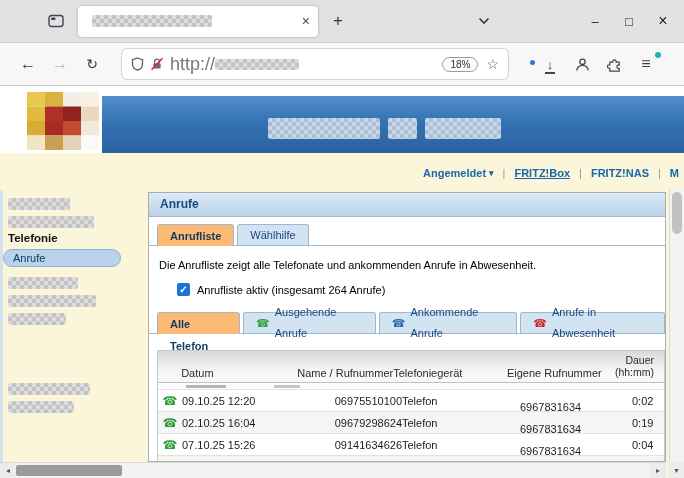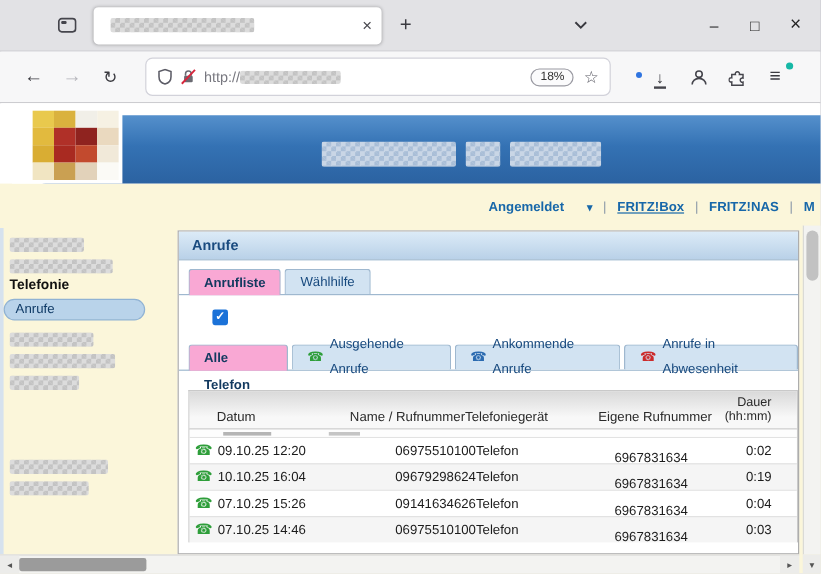--- a/index.html
+++ b/index.html
@@ -35,21 +35,21 @@
 
   
   .navbar{position:absolute;top:43px;left:0;right:0;height:43px;background:#f7f7f8;
     display:flex;align-items:center;padding-left:12px;border-bottom:1px solid #ccccd0;box-sizing:border-box;}
   .back{font-size:16px;}
   .fwd{font-size:16px;color:#b4b4ba;}
   .reload{font-size:14px;}
   .urlbar{margin-left:14px;width:386px;height:30px;background:#fff;border-radius:5px;
     box-shadow:0 0 0 1px #d2d2da;display:flex;align-items:center;padding:0 9px;box-sizing:border-box;}
   .ubicon{display:flex;align-items:center;margin-right:6px;}
-  .scheme{font-size:12px;color:#77777f;margin-right:0;}
+  .scheme{font-size:18px;color:#77777f;margin-right:0;}
   .urlred{width:84px;height:11px;border-radius:2px;}
   .zoom{font-size:10px;color:#333;border:1px solid #9a9aa2;border-radius:8px;padding:1px 7px;background:#fbfbfc;}
   .star{margin-left:8px;font-size:14px;color:#5a5a64;}
   .dl{margin-left:26px;}
   .dlarrow{position:relative;font-size:13px;font-weight:bold;line-height:1;}
   .dlarrow::after{content:"";position:absolute;left:-2px;right:-2px;bottom:-3px;height:2px;background:#45454c;}
   .dldot{position:absolute;left:-4px;top:11px;width:5px;height:5px;border-radius:50%;background:#2f74e0;}
   .menuglyph{font-size:16px;line-height:1;}
   .notifdot{position:absolute;top:3px;right:1px;width:6px;height:6px;border-radius:50%;background:#17b8a6;}
 
@@ -62,21 +62,21 @@
   .bm{position:absolute;top:22px;height:21px;border-radius:2px;}
   .b1{left:240px;width:112px;}
   .b2{left:360px;width:29px;}
   .b3{left:397px;width:76px;}
 
   .logo{position:absolute;top:3px;left:10px;width:92px;height:64px;background:#fff;
     display:flex;align-items:center;justify-content:flex-end;padding-right:3px;box-sizing:border-box;}
 
   .toplinks{position:absolute;top:79px;right:5px;height:15px;display:flex;align-items:center;gap:9px;
     font-size:11px;font-weight:bold;color:#1767a9;white-space:nowrap;}
-  .tlink{color:#1767a9;display:inline-flex;align-items:center;gap:19px;}
+  .tlink{color:#1767a9;display:inline-flex;align-items:center;gap:3px;}
   .tlink.underline{text-decoration:underline;}
   .caret{font-size:9px;}
   .sep{color:#8a98a8;font-weight:normal;}
 
   
   .sidebar{position:absolute;top:104px;left:0;width:134px;bottom:16px;}
   .sidebar::before{content:"";position:absolute;left:0;top:0;bottom:0;width:3px;background:#d6e2ee;}
   .sm{position:absolute;left:8px;height:12px;border-radius:2px;}
   .s1{top:8px;width:62px;}
   .s2{top:26px;width:86px;}
@@ -91,21 +91,21 @@
     line-height:16px;padding-left:9px;}
 
   
   .panel{position:absolute;left:148px;top:106px;right:18px;bottom:16px;background:#fff;
     border:1px solid #adadad;overflow:hidden;}
   .ph{height:23px;background:linear-gradient(180deg,#dcebf7,#b9d1e8);border-bottom:1px solid #9fb9d0;
     color:#1a4b7f;font-weight:bold;font-size:12px;line-height:23px;padding-left:11px;}
   .tabs{display:flex;gap:3px;padding-left:8px;border-bottom:1px solid #9fb8cf;align-items:flex-end;margin-top:7px;}
   .ftab{height:21px;line-height:21px;padding:0 12px;font-size:11px;color:#17497e;background:#d2e3f2;
     border:1px solid #9fb8cf;border-bottom:none;border-radius:3px 3px 0 0;box-sizing:border-box;}
-  .ftab.active{background:#f9a8d4;font-weight:bold;color:#12395f;margin-bottom:-1px;height:22px;line-height:22px;}
+  .ftab.active{background:#fdba74;font-weight:bold;color:#12395f;margin-bottom:-1px;height:22px;line-height:22px;}
   .icontab{display:inline-flex;align-items:center;gap:5px;}
   .ph-ic{font-size:11px;line-height:1;}
   .ph-ic.green{color:#2e9e3a;}
   .ph-ic.blue{color:#2a6ab0;}
   .ph-ic.red{color:#cc2a2a;}
   .desc{margin:13px 10px 0 10px;font-size:11px;color:#000;}
   .chkrow{margin:12px 0 0 28px;display:flex;align-items:center;gap:7px;}
   .chk{width:13px;height:13px;background:#1b72d8;border-radius:2px;display:inline-block;}
   .chkmark{display:block;color:#fff;font-size:10px;font-weight:bold;line-height:13px;text-align:center;}
   .chklabel{font-size:11px;color:#000;}
@@ -115,21 +115,21 @@
   .calltable{margin:16px 0 0 8px;border:1px solid #c9c9c9;border-bottom:none;}
   .trow{display:flex;align-items:center;height:21px;font-size:11px;color:#1c1c1c;}
   .thead{height:32px;background:linear-gradient(180deg,#d9d9d9,#f8f8f8 70%);
     border-bottom:1px solid #c0c0c0;align-items:flex-end;padding-bottom:3px;box-sizing:border-box;color:#2a2a2a;}
   .c{box-sizing:border-box;}
   .ci{width:24px;text-align:center;}
   .cd{width:88px;}
   .cn{width:132px;text-align:right;}
   .cg{width:118px;}
   .co{width:112px;margin-top:13px;}
-  .cu{flex:1;text-align:center;padding-right:21px;}
+  .cu{flex:1;text-align:left;padding-right:10px;}
   .thead .cu{display:flex;flex-direction:column;align-items:flex-end;font-size:10.5px;line-height:1.2;}
   .sliver{position:relative;height:6px;background:#fdfdfd;}
   .sliver .sl1{position:absolute;left:28px;top:2px;width:40px;height:3px;background:#b5b5b5;}
   .sliver .sl2{position:absolute;left:116px;top:2px;width:26px;height:3px;background:#c5c5c5;}
   .r{border-top:1px solid #e2e2e2;background:#fff;}
   .r.alt{background:#f5f5f5;}
   .r .ph-ic{font-size:12px;}
 
   
   .vscroll{position:absolute;top:102px;right:0;width:15px;bottom:16px;background:#f3f3f1;border-left:1px solid #dadad6;box-sizing:border-box;}
@@ -271,25 +271,27 @@
     </aside>
 
     <section class="panel">
       <div class="ph">Anrufe</div>
 
       <div class="tabs">
         <span class="ftab active">Anrufliste</span>
         <span class="ftab">Wählhilfe</span>
       </div>
 
+      <p class="desc">Die Anrufliste zeigt alle Telefonate und ankommenden Anrufe in Abwesenheit.</p>
 
       <div class="chkrow">
         <span class="chk">
           <span class="chkmark">✓</span>
         </span>
+        <span class="chklabel">Anrufliste aktiv (insgesamt 264 Anrufe)</span>
       </div>
 
       <div class="tabs ctabs">
         <span class="ftab active">Alle Telefon</span>
         <span class="ftab icontab">
           <span class="ph-ic green">☎</span>
           <span>Ausgehende Anrufe</span>
         </span>
         <span class="ftab icontab">
           <span class="ph-ic blue">☎</span>
@@ -321,21 +323,21 @@
         <div class="trow r">
           <span class="c ci"><span class="ph-ic green">☎</span></span>
           <span class="c cd">09.10.25 12:20</span>
           <span class="c cn">06975510100</span>
           <span class="c cg">Telefon</span>
           <span class="c co">6967831634</span>
           <span class="c cu">0:02</span>
         </div>
         <div class="trow r alt">
           <span class="c ci"><span class="ph-ic green">☎</span></span>
-          <span class="c cd">10.10.25 16:04</span>
+          <span class="c cd">02.10.25 16:04</span>
           <span class="c cn">09679298624</span>
           <span class="c cg">Telefon</span>
           <span class="c co">6967831634</span>
           <span class="c cu">0:19</span>
         </div>
         <div class="trow r">
           <span class="c ci"><span class="ph-ic green">☎</span></span>
           <span class="c cd">07.10.25 15:26</span>
           <span class="c cn">09141634626</span>
           <span class="c cg">Telefon</span>

